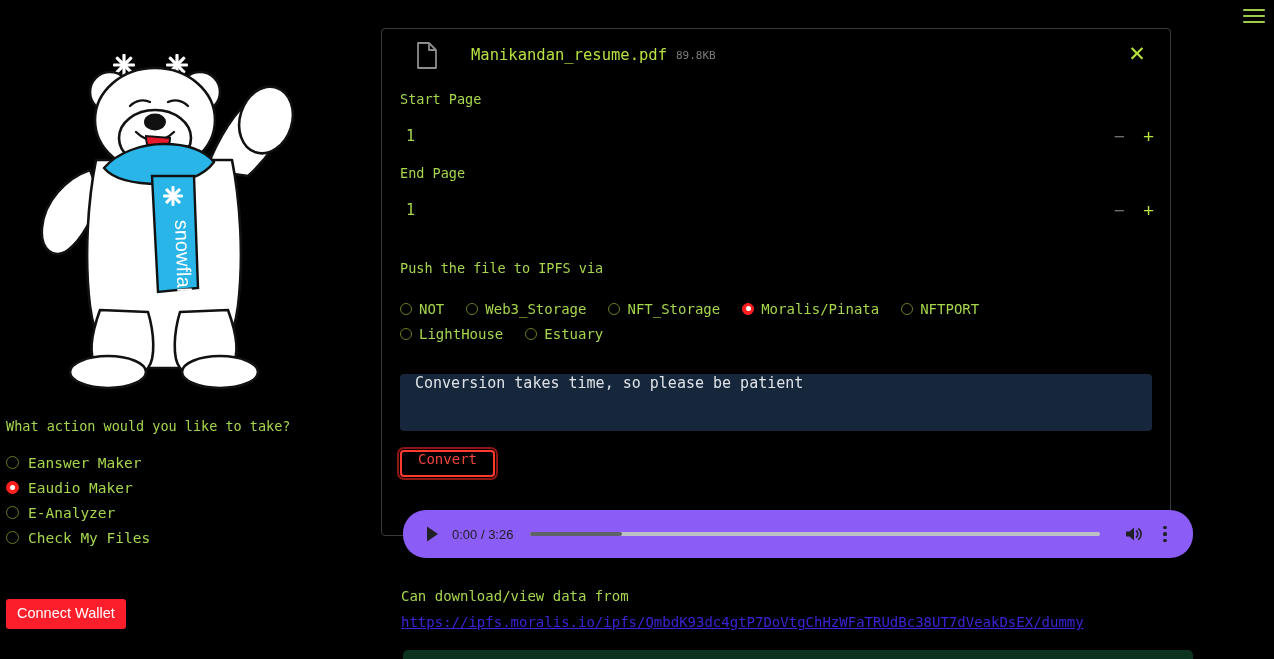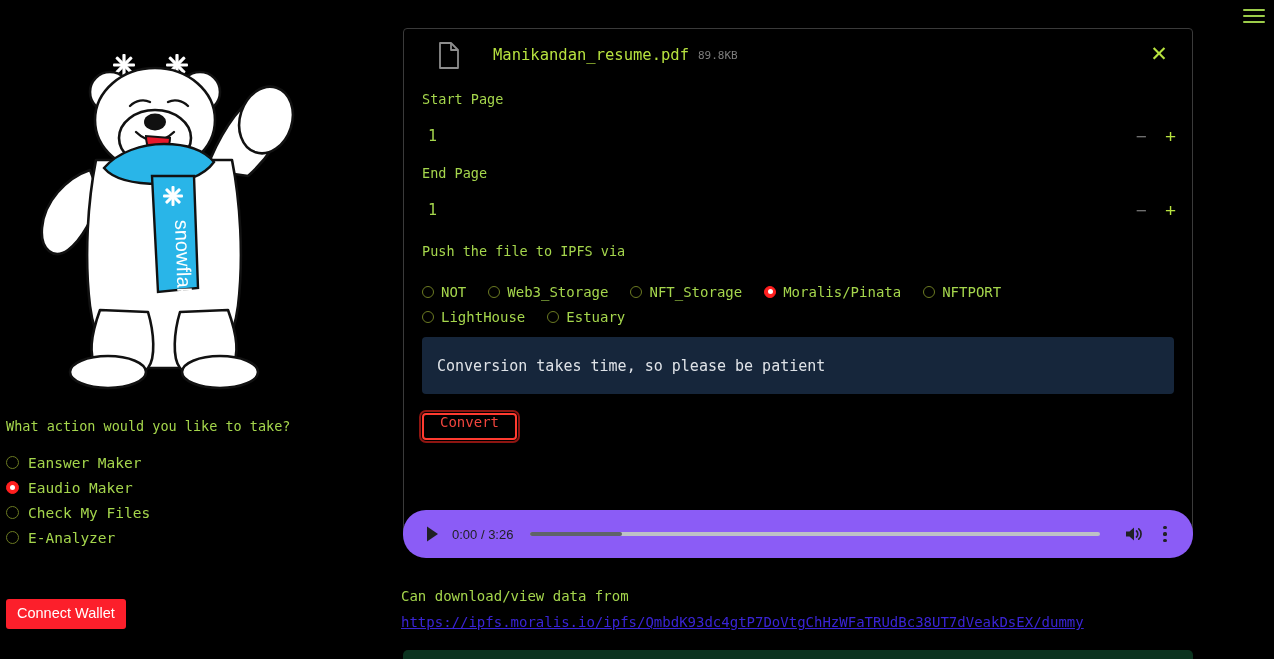--- a/index.html
+++ b/index.html
@@ -62,21 +62,21 @@
 
   .wallet-btn {
     position: absolute; top: 599px; left: 6px;
     background: #fc1f2b; color: #ffffff; border: none;
     font-family: "Liberation Sans", sans-serif;
     font-size: 14.5px; padding: 7px 11px 8px 11px;
     border-radius: 3px; cursor: pointer; line-height: 1; text-align: center;
   }
 
   .file-card {
-    position: absolute; top: 28px; left: 403px;
+    position: absolute; top: 28px; left: 381px;
     width: 790px; height: 508px;
     border: 1px solid #3a3a3a; border-radius: 4px;
     background: #000;
   }
   .file-head {
     display: flex; align-items: center; height: 52px;
     padding: 0 0 0 34px; position: relative;
   }
   .file-icon { width: 22px; height: 27px; flex: none; margin-right: 33px; }
   .file-name { color: #b7e23f; font-size: 15.5px; white-space: nowrap; }
@@ -105,38 +105,38 @@
   .step-minus {
     color: #6f6f6f; font-size: 19px; line-height: 1; cursor: pointer;
     font-family: "Liberation Sans", sans-serif;
   }
   .step-plus {
     color: #b7e23f; font-size: 19px; line-height: 1; cursor: pointer;
     font-family: "Liberation Sans", sans-serif;
   }
 
   .ipfs-label {
-    color: #a5d64c; font-size: 13.5px; padding-left: 18px; margin-top: 14px;
+    color: #a5d64c; font-size: 13.5px; padding-left: 18px; margin-top: 31px;
   }
   .ipfs-radios {
     padding-left: 18px; margin-top: 20px;
     display: flex; flex-wrap: wrap; align-items: center;
     max-width: 680px;
   }
   .ipfs-radio {
     display: flex; align-items: center; margin-right: 22px; height: 25px;
     cursor: pointer;
   }
   .ipfs-radio .radio-dot { width: 12px; height: 12px; margin-right: 7px; }
   .ipfs-radio .radio-label { font-size: 14px; }
 
   .info-banner {
-    margin: 8px 18px 0 18px; height: 57px;
+    margin: 28px 18px 0 18px; height: 57px;
     background: #16263b; border-radius: 4px;
-    display: flex; align-items: center;
+    display: flex; 
   }
   .info-banner span { color: #dfe3e8; font-size: 15px; padding-left: 15px; }
 
   .convert-btn {
     margin: 19px 0 0 18px;
     display: inline-block; cursor: pointer;
     background: #000; color: #f2453d;
     font-family: "DejaVu Sans Mono", "Liberation Mono", monospace;
     font-size: 14px; padding: 0 16px 9px 16px;
     border: 2px solid #ff3b30; border-radius: 4px;
@@ -280,25 +280,25 @@
       <div class="radio-row">
         <span class="radio-dot"></span>
         <span class="radio-label">Eanswer Maker</span>
       </div>
       <div class="radio-row">
         <span class="radio-dot on"></span>
         <span class="radio-label">Eaudio Maker</span>
       </div>
       <div class="radio-row">
         <span class="radio-dot"></span>
-        <span class="radio-label">Check My Files</span>
+        <span class="radio-label">E-Analyzer</span>
       </div>
       <div class="radio-row">
         <span class="radio-dot"></span>
-        <span class="radio-label">E-Analyzer</span>
+        <span class="radio-label">Check My Files</span>
       </div>
     </div>
 
     <button class="wallet-btn">Connect Wallet</button>
   </div>
 
   <div class="file-card">
 
     <div class="file-head">
       <span class="file-icon">

